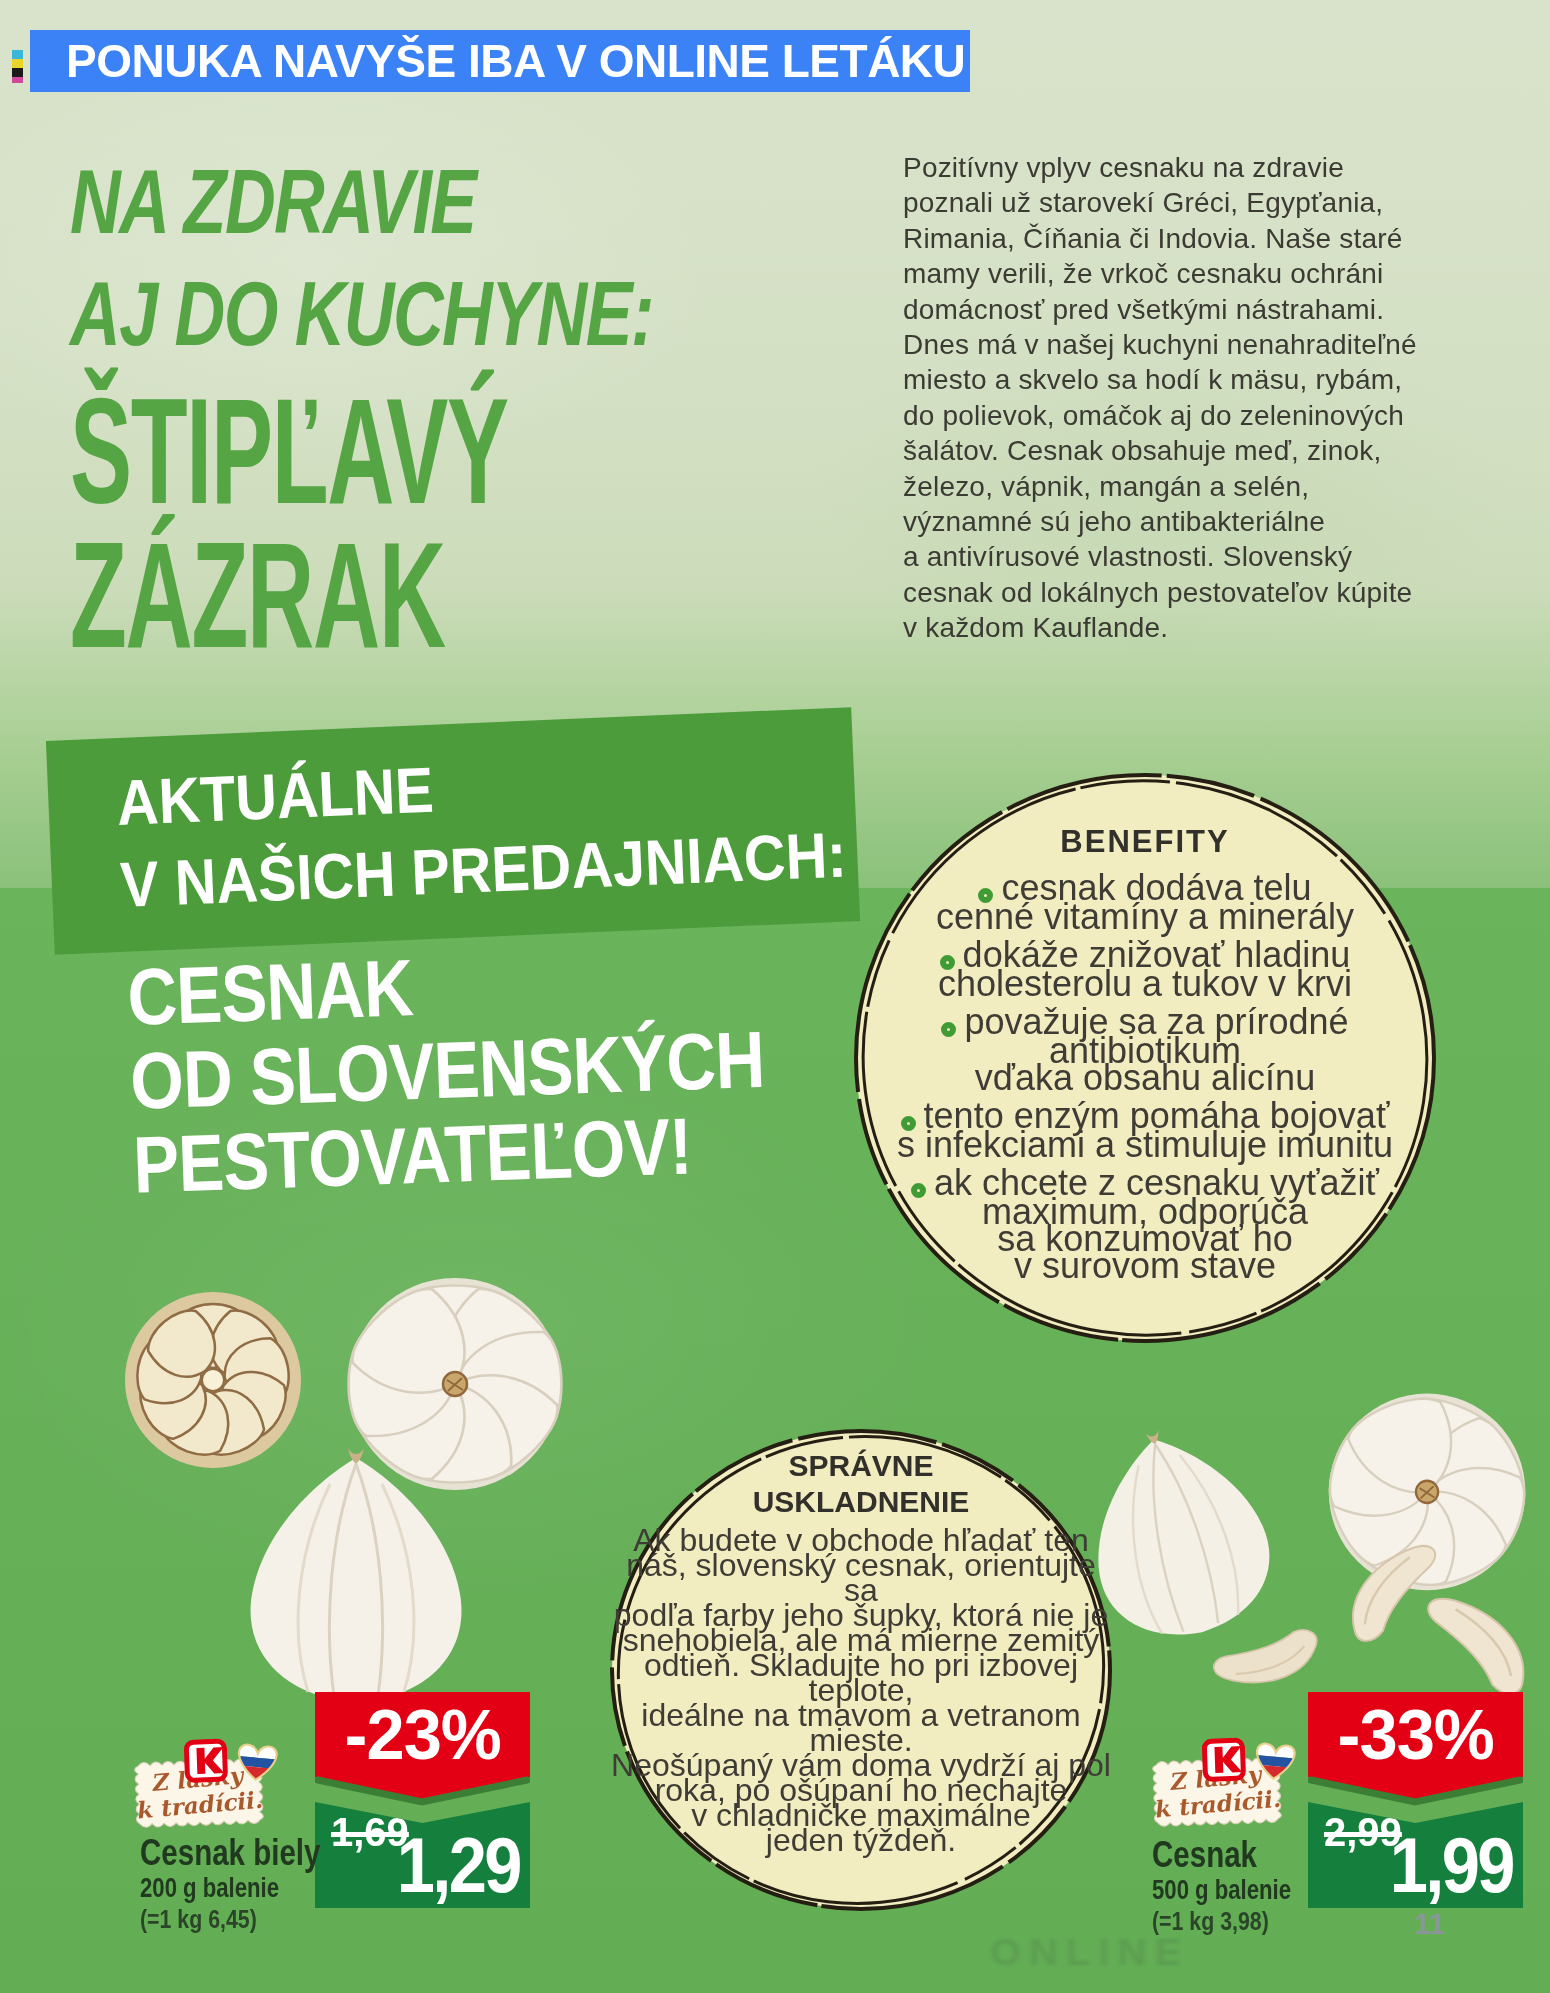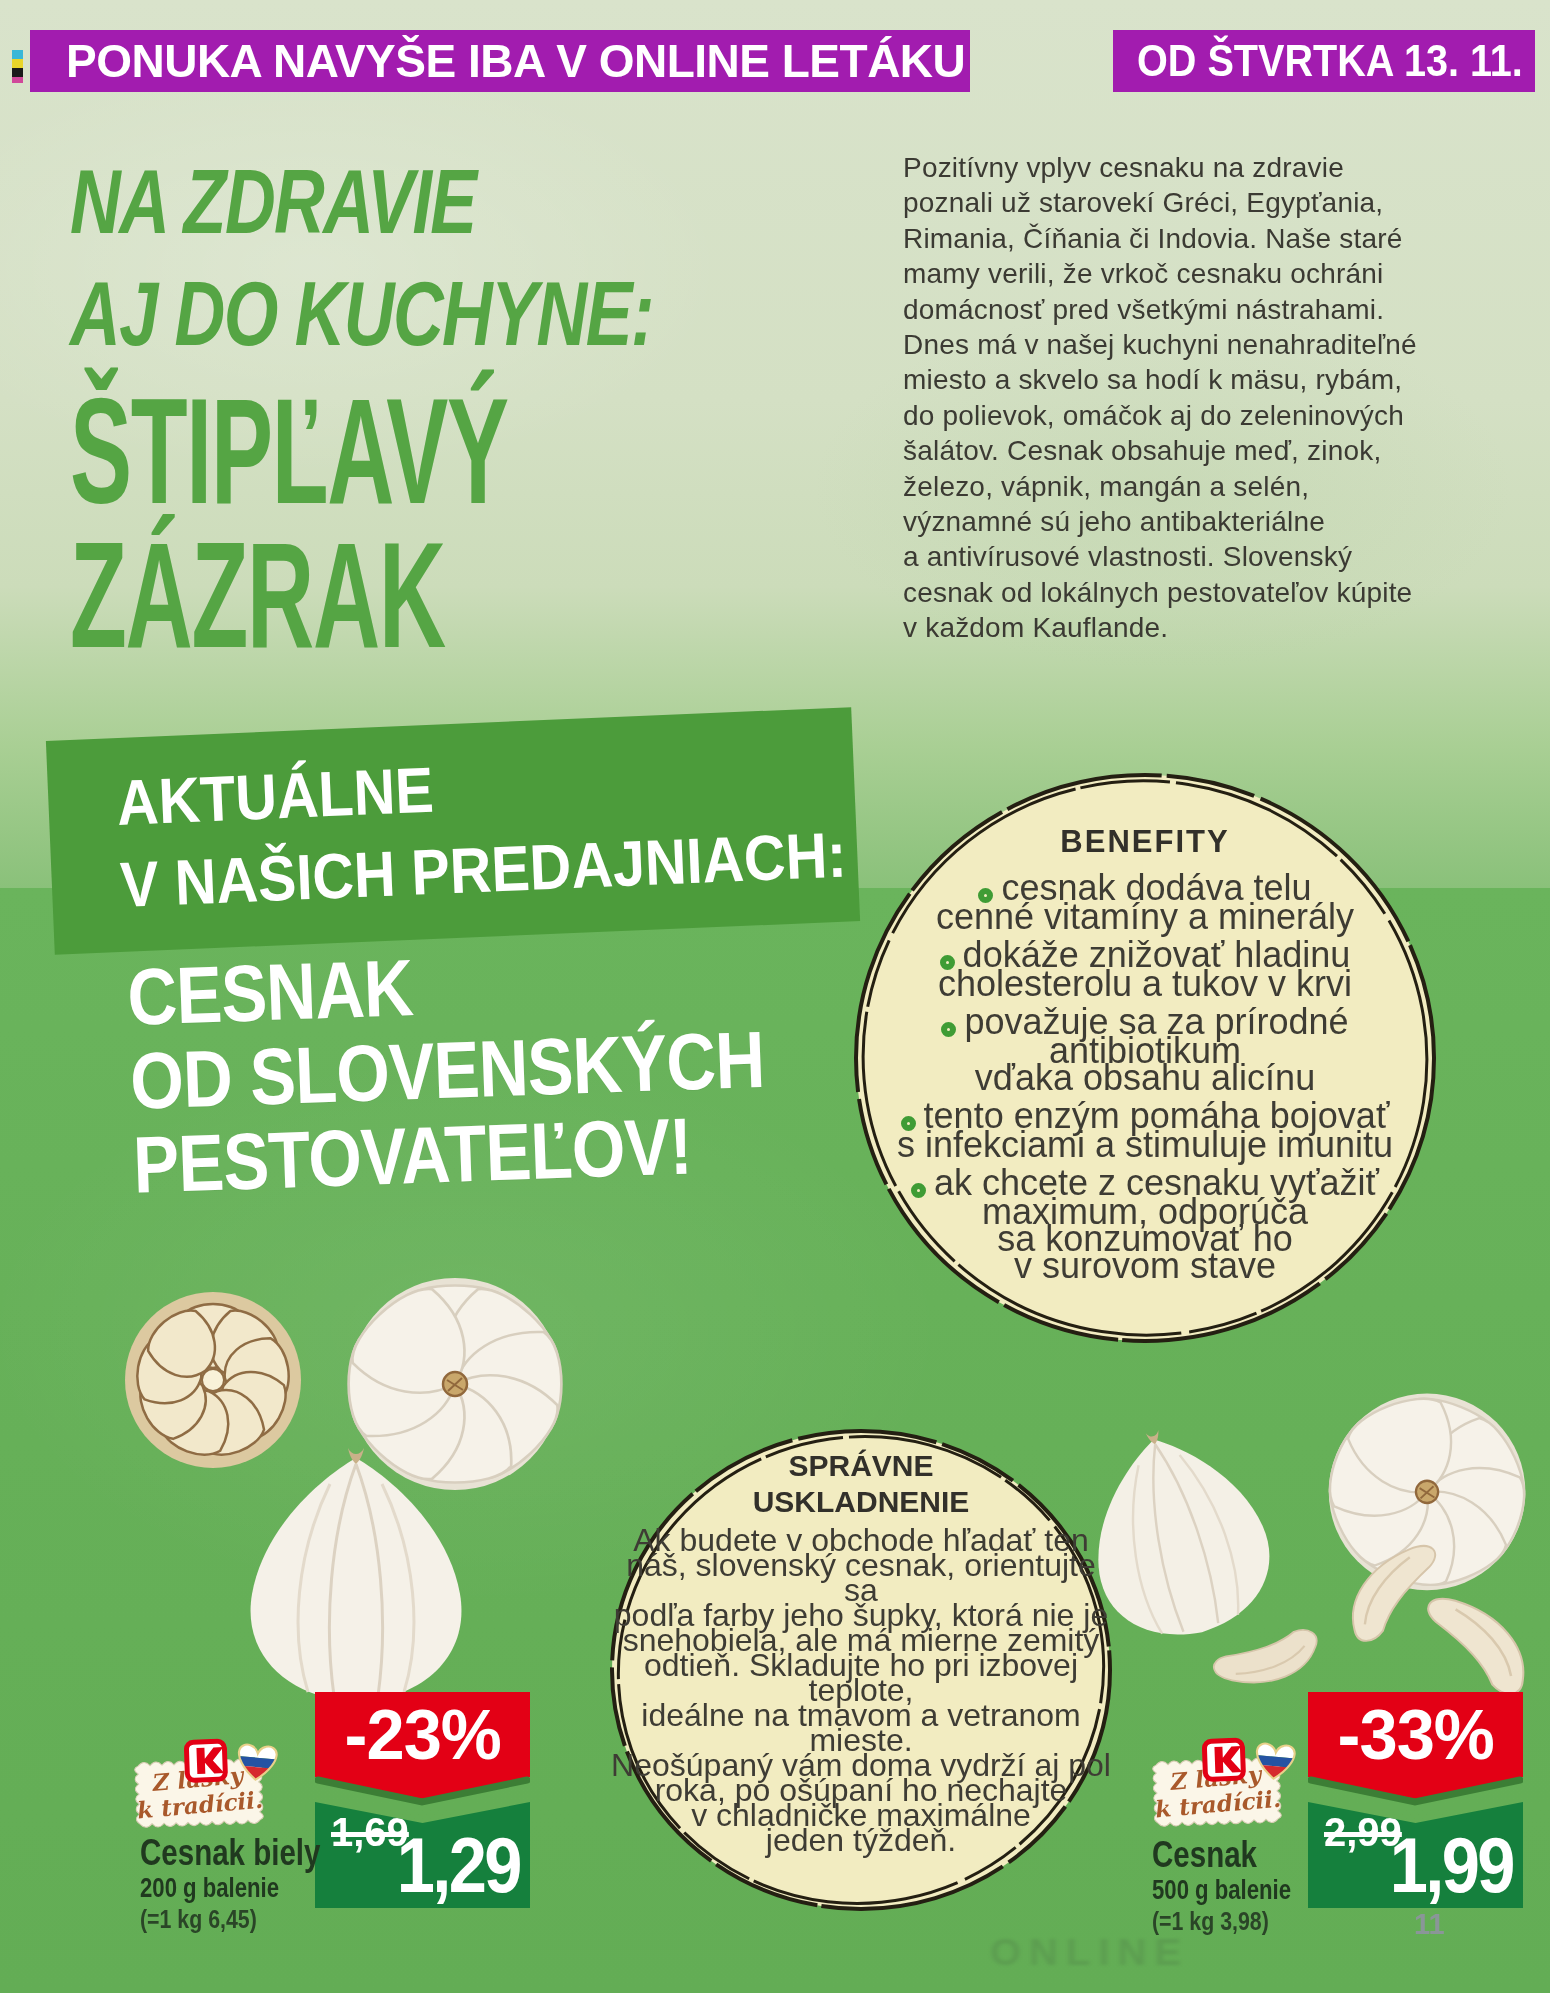--- a/index.html
+++ b/index.html
@@ -25,21 +25,21 @@
       radial-gradient(ellipse 700px 400px at 30% 40%, rgba(255,255,255,.06), rgba(255,255,255,0) 70%),
       linear-gradient(180deg, #6ab45c 0%, #66b058 50%, #63ad55 100%);
   }
 
   
   .regmark { left:12px; top:50px; width:14px; height:36px; }
   .regmark div { width:11px; height:9px; }
 
   
   .banner {
-    background:#a21caf; color:#fff; font-weight:bold;
+    background:#3b82f6; color:#fff; font-weight:bold;
     display:flex; align-items:center; overflow:hidden;
   }
   .banner-left  { left:30px;  top:30px; width:940px; height:62px; font-size:46px; padding-left:36px; letter-spacing:-.5px; }
   .banner-right { left:1113px; top:30px; width:422px; height:62px; font-size:44px; padding-left:24px; }
   .banner-right span { display:inline-block; transform:scaleX(.9); transform-origin:left center; white-space:nowrap; }
   .banner-left  span { white-space:nowrap; }
 
   
   .hero-title { left:70px; top:146px; color:#55a544; }
   .hero-it {
@@ -160,23 +160,20 @@
 
   <div class="abs regmark">
     <div style="background:#39b7d8"></div>
     <div style="background:#e8d52a"></div>
     <div style="background:#1a1a1a"></div>
     <div style="background:#d0489a;height:6px"></div>
   </div>
 
   <div class="abs banner banner-left">
     <span>PONUKA NAVYŠE IBA V ONLINE LETÁKU</span>
-  </div>
-  <div class="abs banner banner-right">
-    <span>OD ŠTVRTKA 13. 11.</span>
   </div>
 
   <div class="abs hero-title">
     <div class="hero-it">NA ZDRAVIE</div>
     <div class="hero-it">AJ DO KUCHYNE:</div>
     <div class="hero-bd">ŠTIPĽAVÝ</div>
     <div class="hero-bd">ZÁZRAK</div>
   </div>
 
   <div class="abs intro">Pozitívny vplyv cesnaku na zdravie

